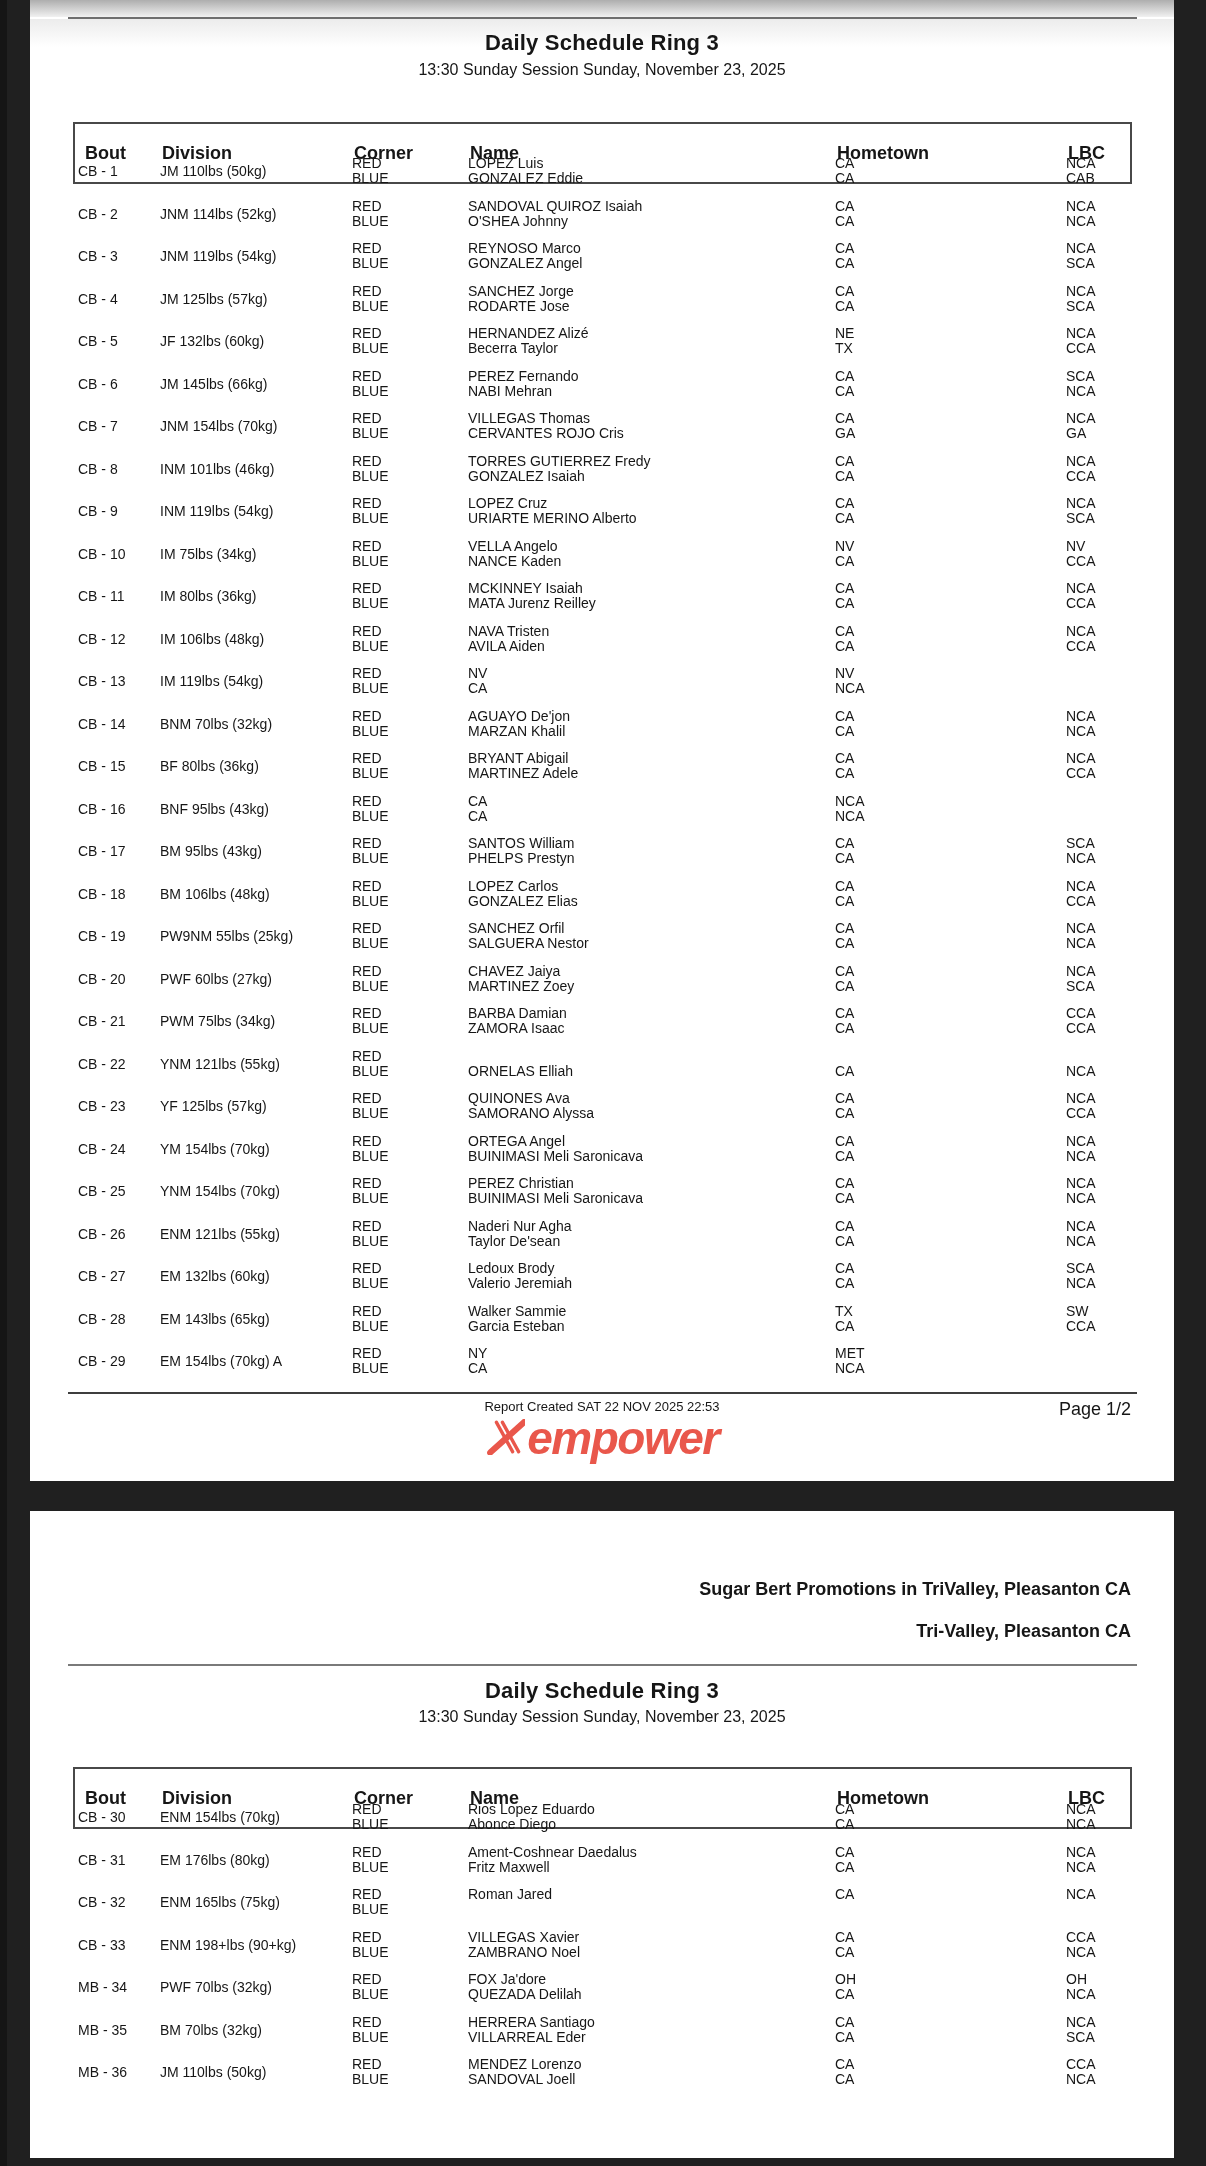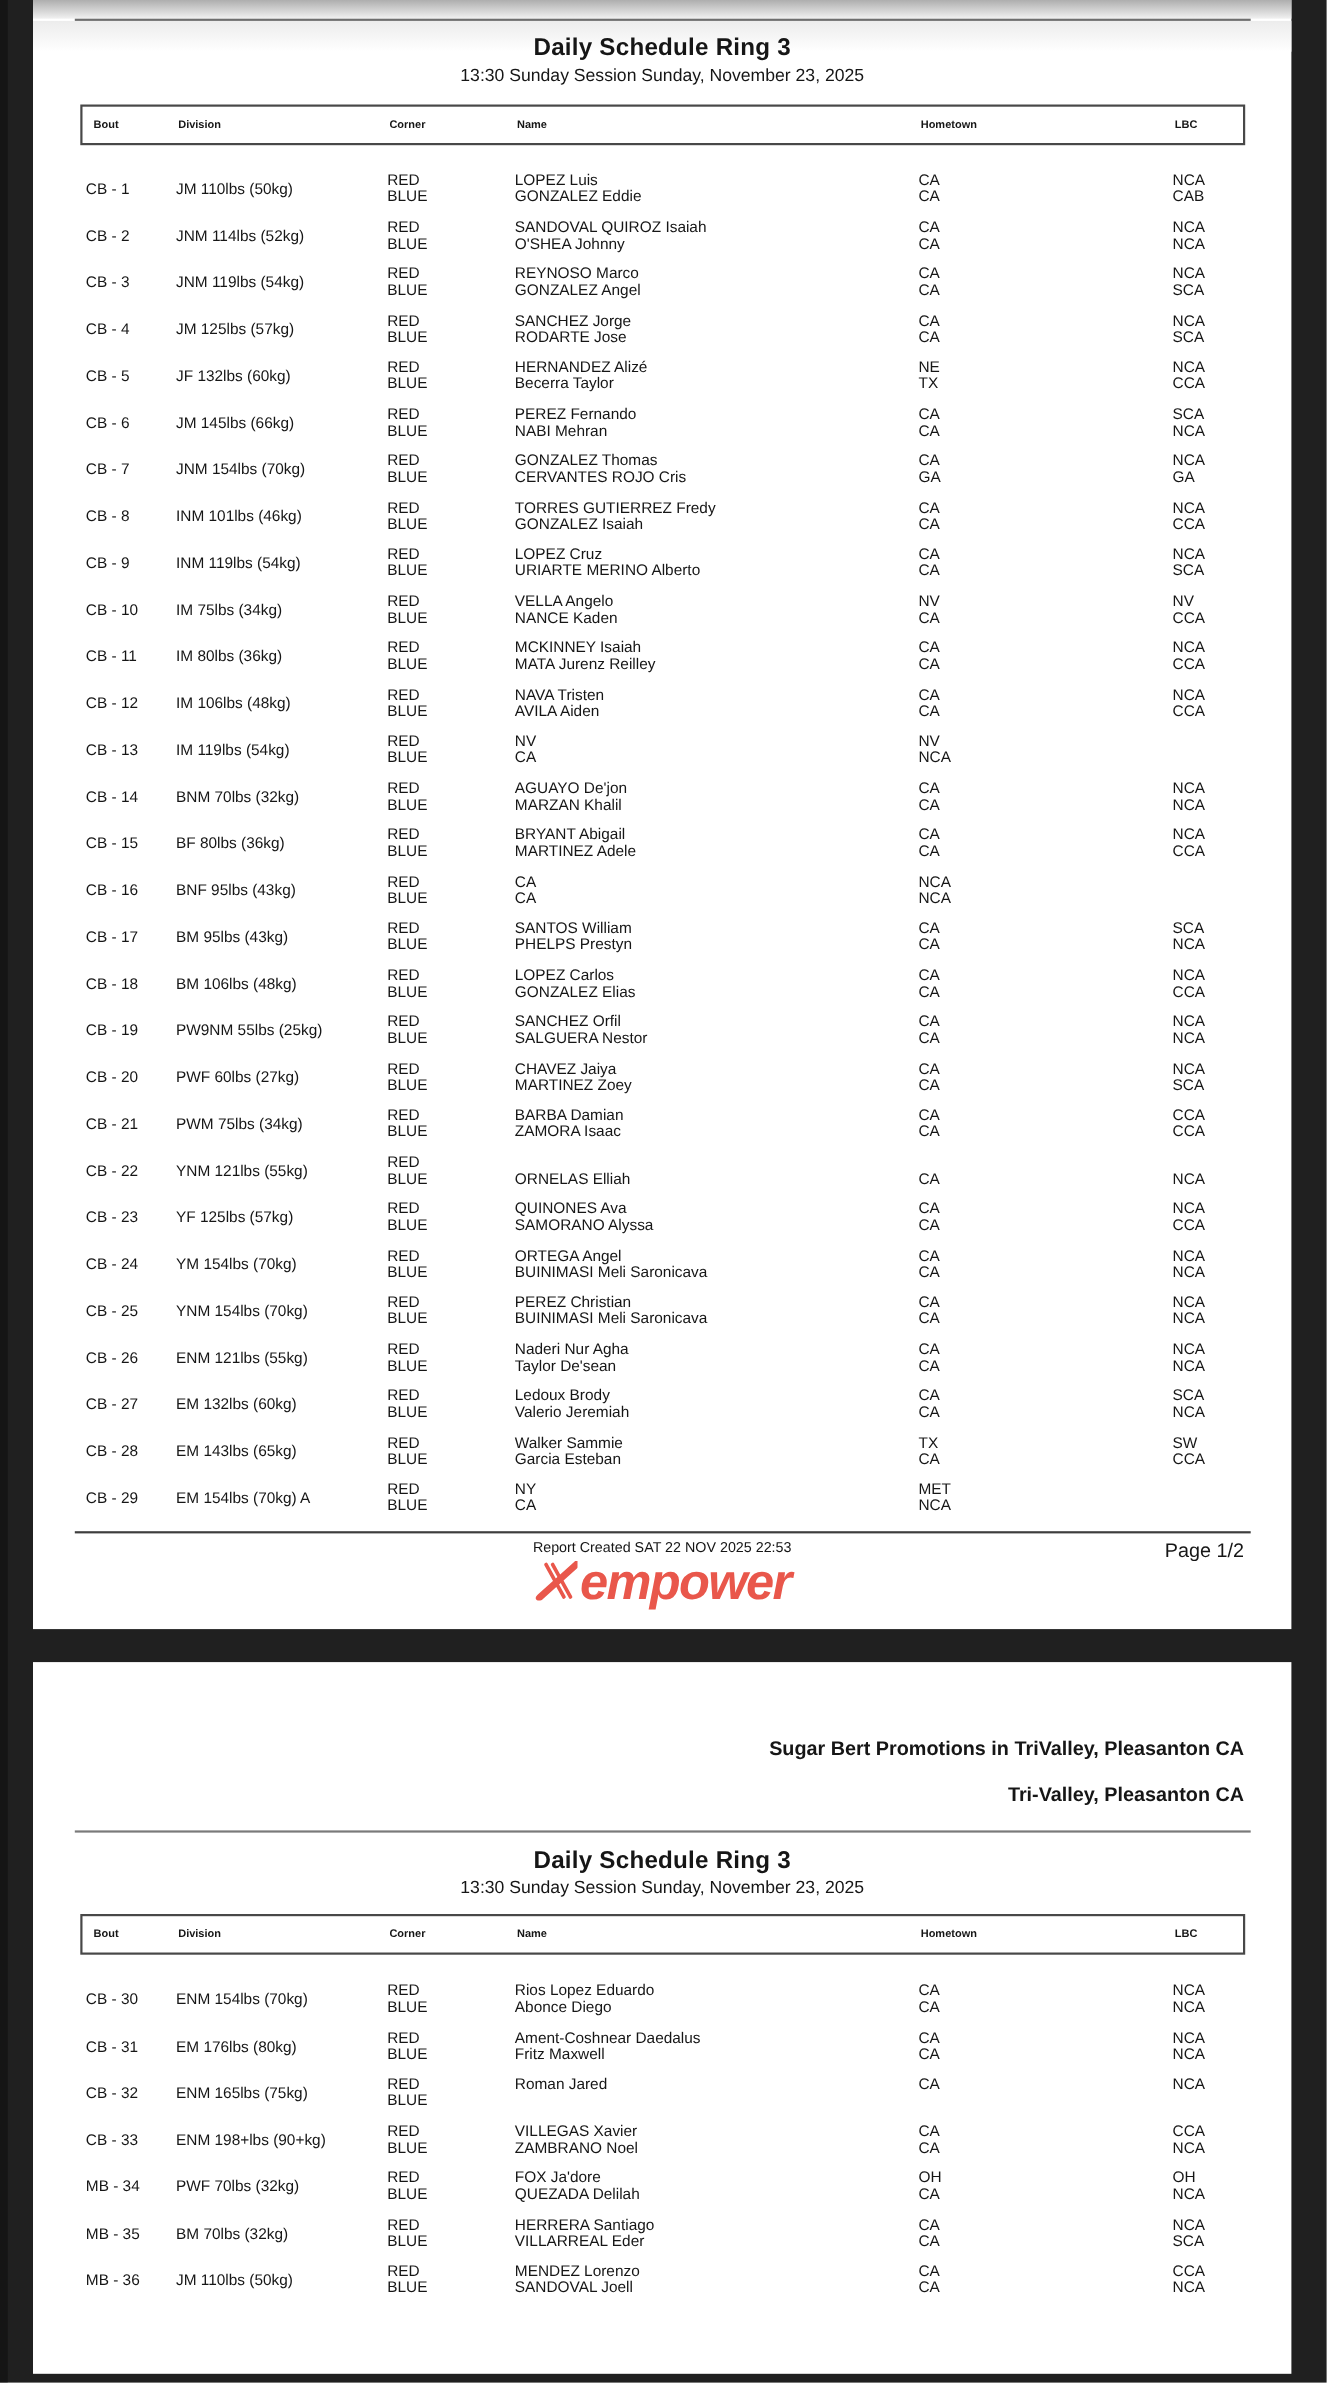--- a/index.html
+++ b/index.html
@@ -16,23 +16,23 @@
   .page-2 .rule-head{top:153px;background:#7a7a7a;}
   .doc-title{position:absolute;left:0;right:0;text-align:center;font-size:22px;font-weight:bold;letter-spacing:.2px;}
   .page-1 .doc-title{top:30px;}
   .page-2 .doc-title{top:167px;}
   .doc-subtitle{position:absolute;left:0;right:0;text-align:center;font-size:16px;}
   .page-1 .doc-subtitle{top:61px;}
   .page-2 .doc-subtitle{top:197px;}
   .promo{position:absolute;right:43px;text-align:right;font-size:18px;font-weight:bold;}
   .promo-1{top:68px;}
   .promo-2{top:110px;}
-  .thead{position:absolute;left:43px;width:1059px;height:37px;border:2px solid #484848;box-sizing:border-box;
+  .thead{position:absolute;left:43px;width:1059px;height:62px;border:2px solid #484848;box-sizing:border-box;
          display:grid;grid-template-columns:87px 192px 116px 367px 231px 1fr;align-items:center;
-         font-size:10px;font-weight:bold;background:#fff;}
+         font-size:18px;font-weight:bold;background:#fff;margin-top:27px;}
   .page-1 .thead{top:95px;}
   .page-2 .thead{top:229px;}
   .thead .c-bout{padding-left:10px;}
   .rows{position:absolute;left:43px;width:1059px;}
   .page-1 .rows{top:150px;}
   .page-2 .rows{top:285px;}
   .bout-row{display:grid;grid-template-columns:87px 192px 116px 367px 231px 1fr;height:42.5px;align-items:center;font-size:14px;}
   .bout-row .c-bout{padding-left:5px;white-space:nowrap;}
   .bout-row .c-division{white-space:nowrap;}
   .cell-stack{display:flex;flex-direction:column;}
@@ -187,21 +187,21 @@
     </div>
   </div>
       <div class="bout-row">
     <div class="c-bout">CB - 7</div>
     <div class="c-division">JNM 154lbs (70kg)</div>
     <div class="cell-stack">
       <span>RED</span>
       <span>BLUE</span>
     </div>
     <div class="cell-stack">
-      <span>GONZALEZ Thomas</span>
+      <span>VILLEGAS Thomas</span>
       <span>CERVANTES ROJO Cris</span>
     </div>
     <div class="cell-stack">
       <span>CA</span>
       <span>GA</span>
     </div>
     <div class="cell-stack">
       <span>NCA</span>
       <span>GA</span>
     </div>

